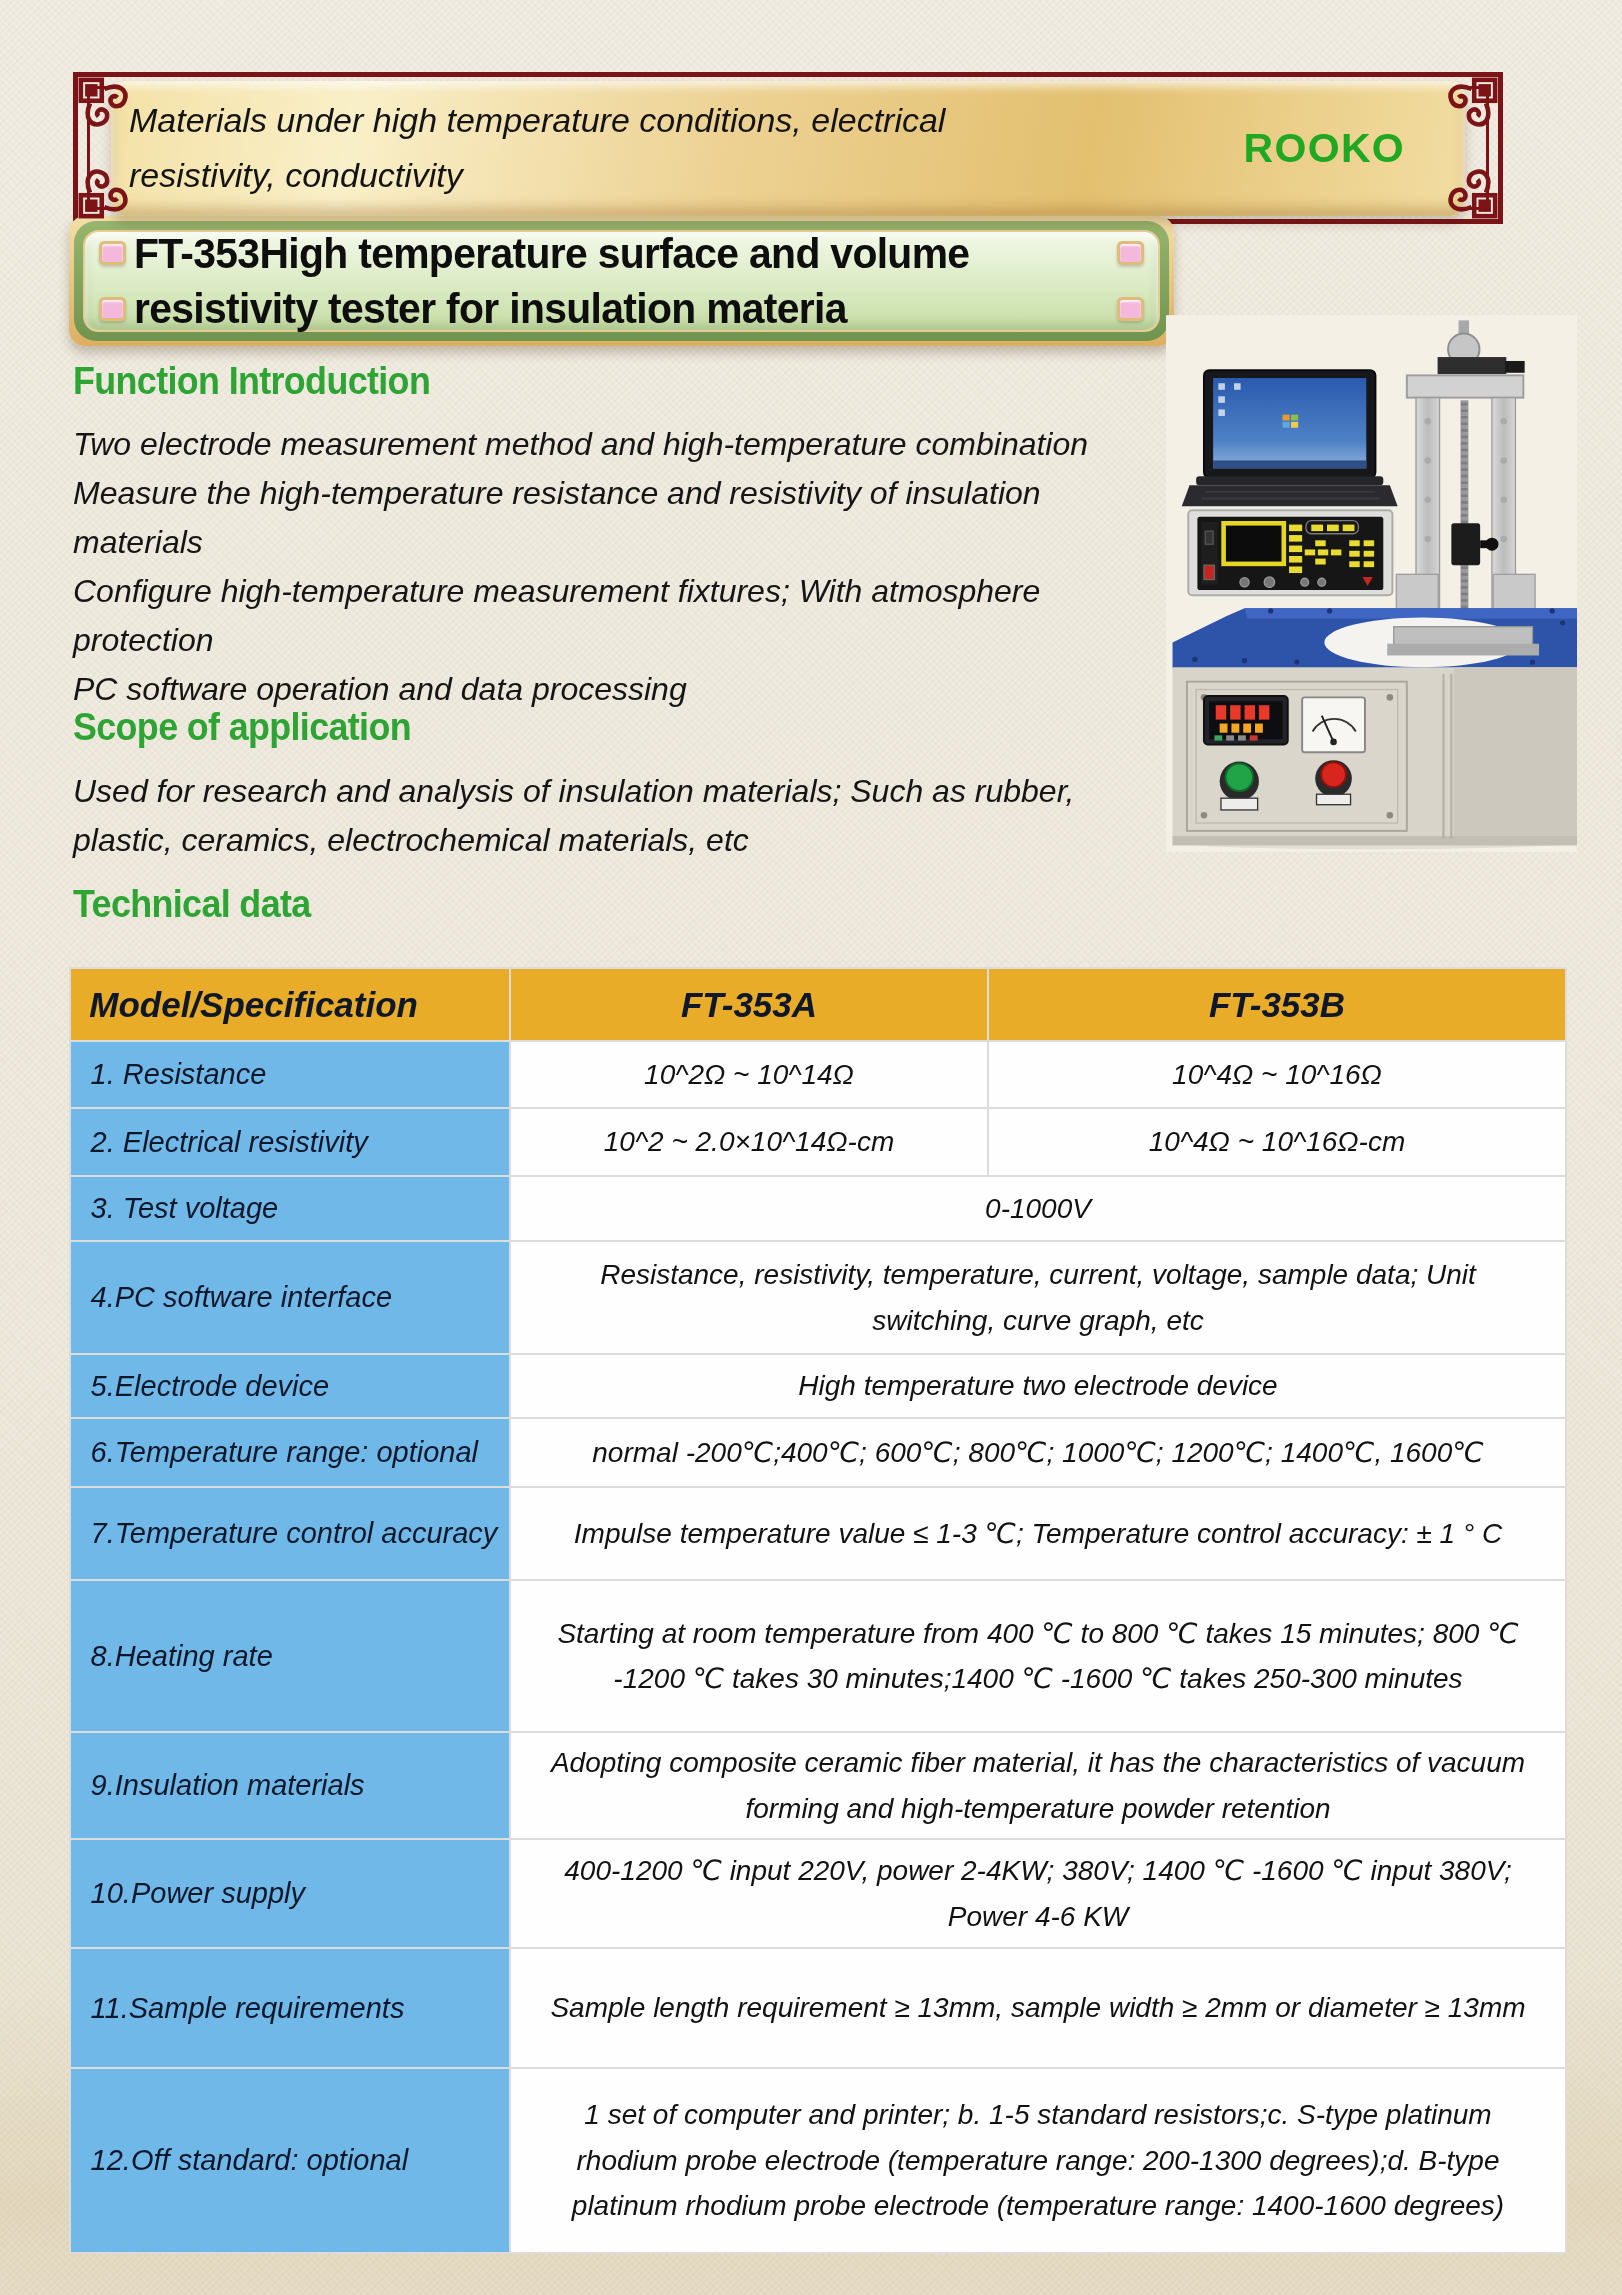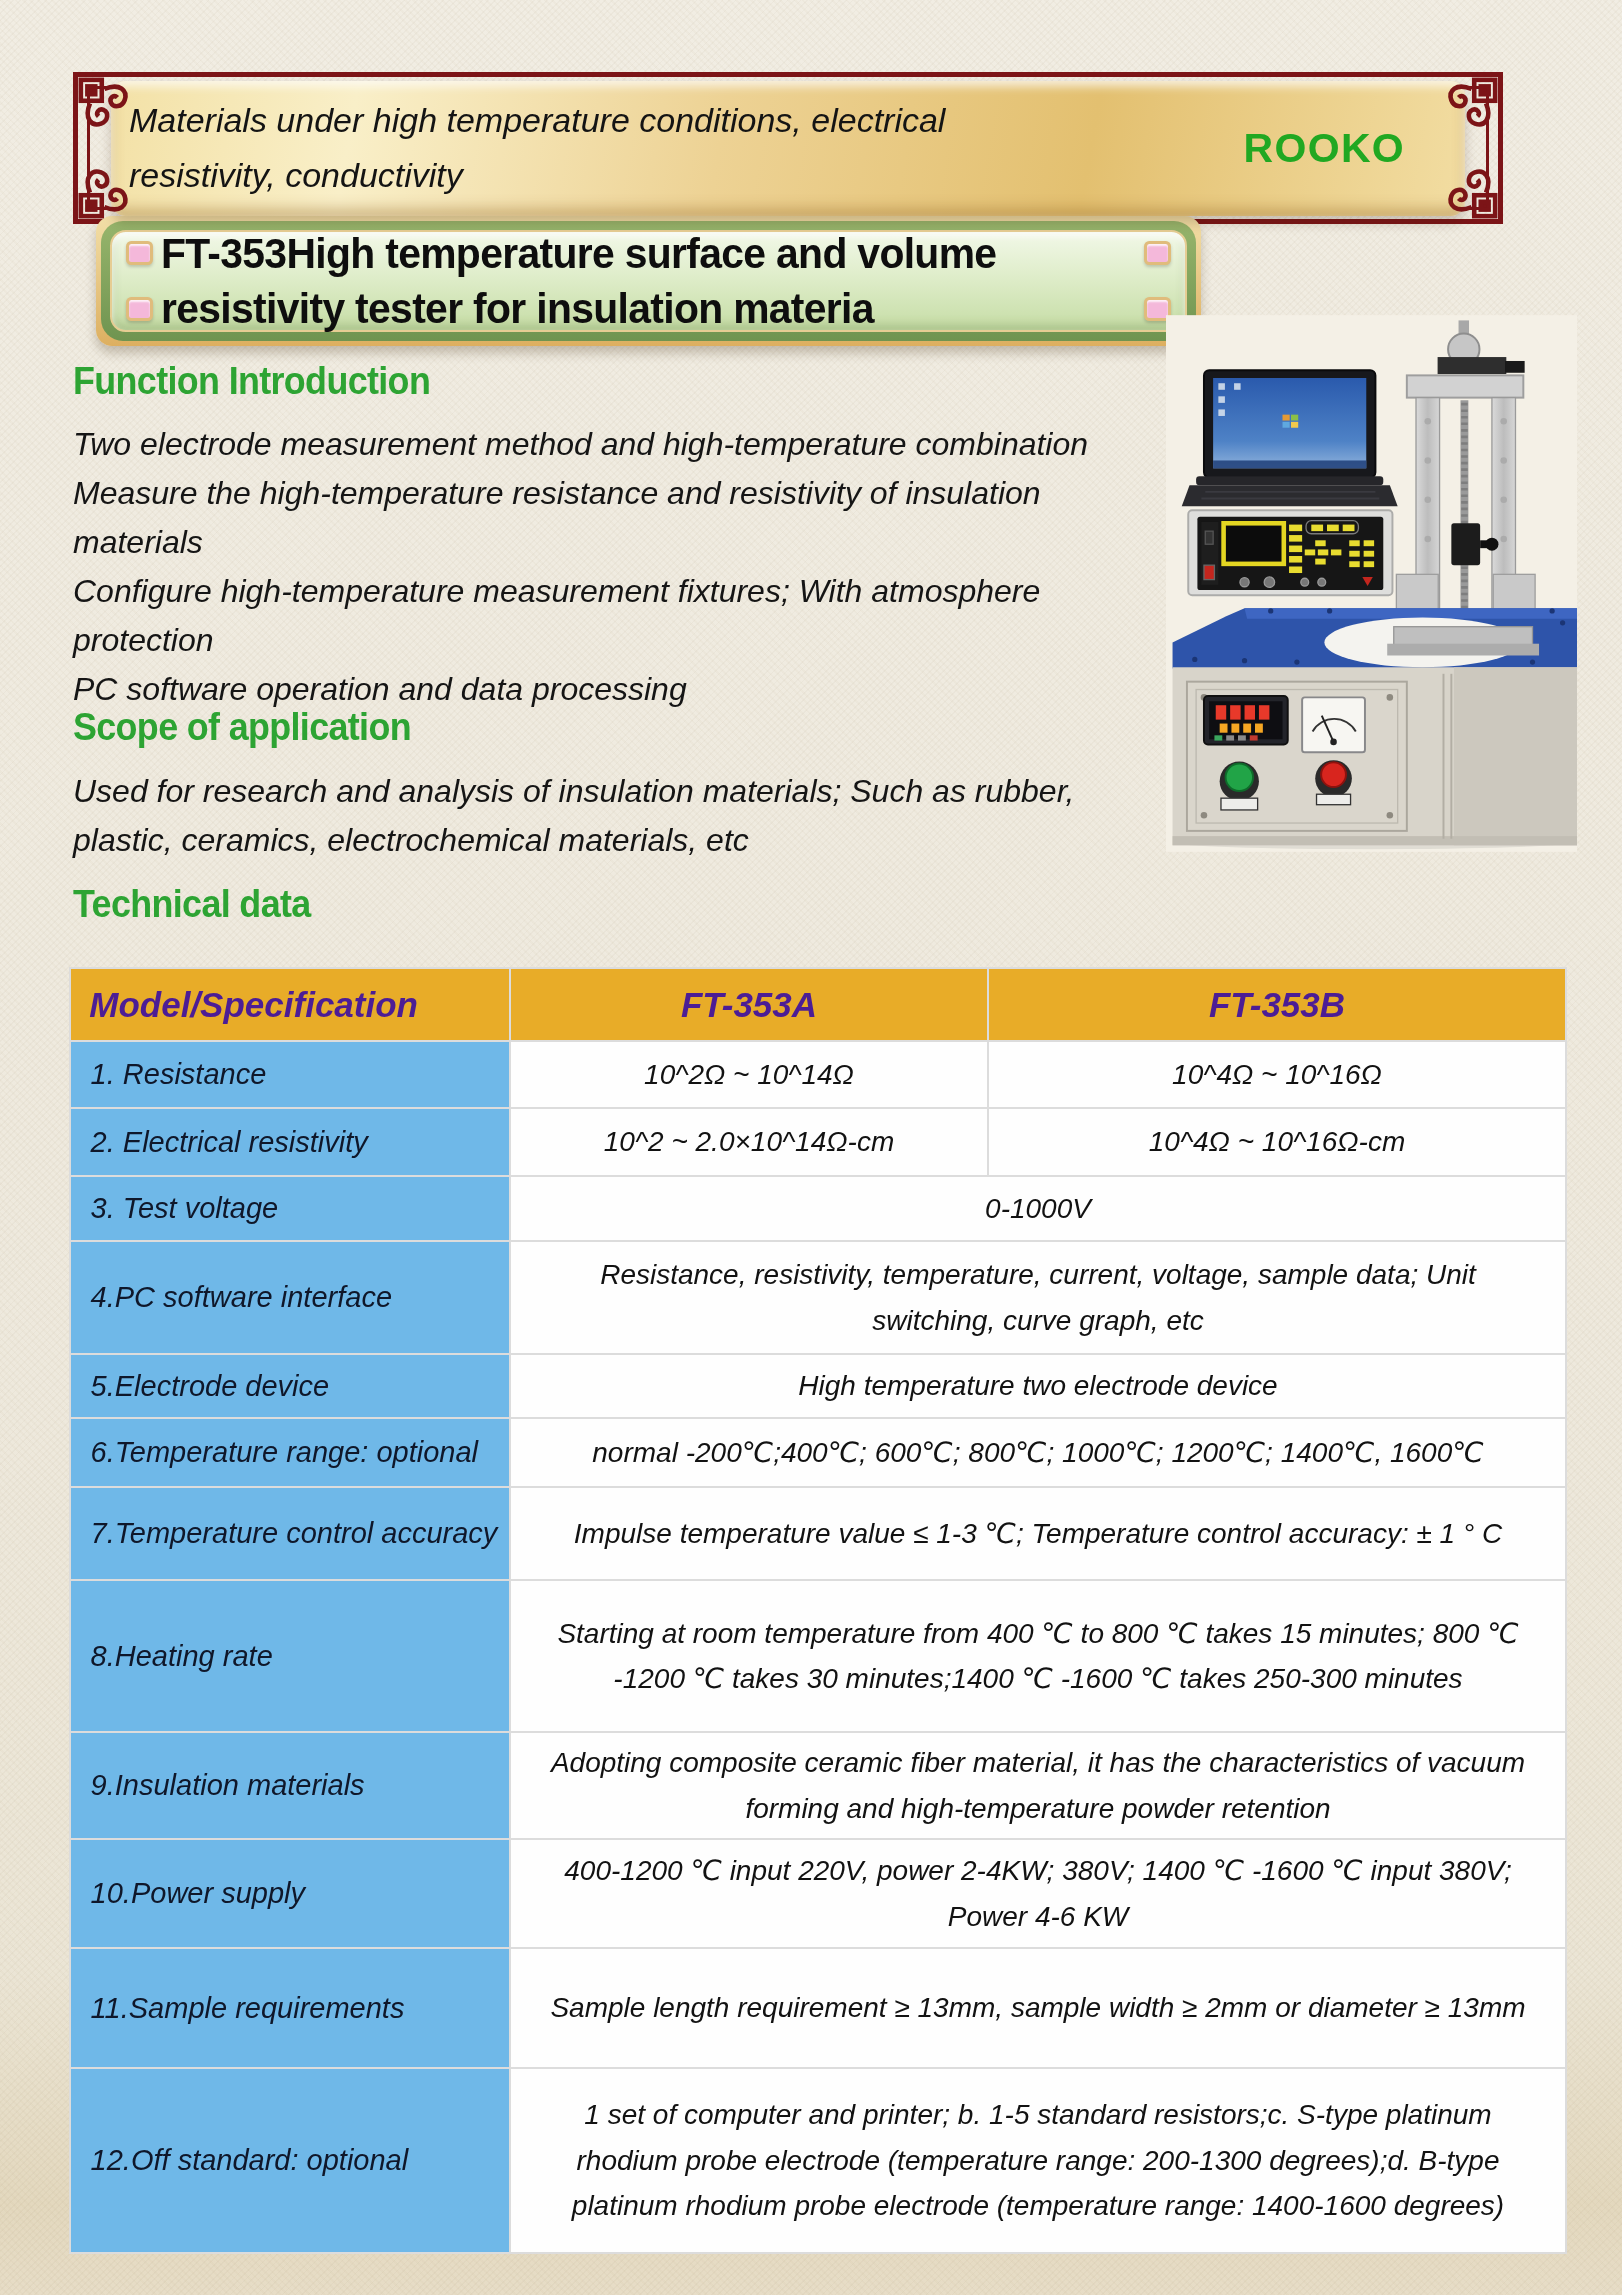--- a/index.html
+++ b/index.html
@@ -22,21 +22,21 @@
   .corner.tl{left:0;top:0}
   .corner.tr{right:0;top:0;transform:rotate(90deg)}
   .corner.br{right:0;bottom:0;transform:rotate(180deg)}
   .corner.bl{left:0;bottom:0;transform:rotate(270deg)}
   .banner-title{position:absolute;z-index:4;left:56px;top:50%;transform:translateY(-50%);
     font-style:italic;font-size:34px;line-height:1.62;color:#141414;width:1021px;}
   .brand{position:absolute;z-index:4;right:98px;top:50%;transform:translateY(-50%);
     font-weight:bold;font-size:41px;letter-spacing:1.3px;color:#21A822;}
   
   .plaque{position:absolute;left:69px;top:216px;width:1105px;height:130px;border-radius:16px;
-    background:linear-gradient(180deg,#F2DFA8,#DDAF60);box-shadow:0 6.5px 10.5px rgba(60,40,10,.25);margin-left:27px;}
+    background:linear-gradient(180deg,#F2DFA8,#DDAF60);box-shadow:0 6.5px 10.5px rgba(60,40,10,.25);}
   .plaque .ring{position:absolute;inset:5.2px;border-radius:22px;background:linear-gradient(180deg,#97B56C,#6F9450);}
   .plaque .face{position:absolute;inset:14.4px;border-radius:15.7px;border:2.6px solid #E6CD93;
     background:linear-gradient(180deg,#F2F8E8 0%,#DFEDCA 45%,#C6DDA6 100%);
     box-shadow:inset 0 3.9px 6.5px rgba(255,255,255,.8), inset 0 -5.2px 9.2px rgba(90,120,60,.25);}
   .plaque .ptitle{position:absolute;left:65px;top:50%;transform:translateY(-50%) scaleX(.95);transform-origin:0 50%;
     font-size:43px;line-height:1.28;font-weight:bold;letter-spacing:-0.7px;color:#0E0E0E;white-space:nowrap;}
   .tab{position:absolute;width:21px;height:18.3px;border-radius:5.2px;background:#F4B8DA;border:3.3px solid #E0BC7C;
     box-shadow:inset 0 2px 2px rgba(255,255,255,.8), 0 2px 3.3px rgba(0,0,0,.18);}
   .tab.lt{left:30px;top:25px}.tab.lb{left:30px;bottom:25px}
   .tab.rt{right:30px;top:25px}.tab.rb{right:30px;bottom:25px}
@@ -49,21 +49,21 @@
   .copy{position:absolute;left:73px;width:1091px;font-style:italic;font-size:32px;line-height:1.53;color:#151515;}
   #intro{top:420px;}
   #scope-copy{top:767px;}
   .copy p{margin:0;}
   
   #photo{position:absolute;left:1166px;top:315px;width:411px;height:537px;}
   #photo svg{display:block;width:100%;height:100%;}
   
   #tech-table{position:absolute;left:69px;top:967px;width:1496px;border-collapse:collapse;table-layout:fixed;}
   #tech-table th,#tech-table td{border:2px solid #DCDCDC;font-style:italic;vertical-align:middle;overflow:hidden;}
-  #tech-table th{background:#E8AC28;font-size:35px;font-weight:bold;color:#4c1d95;text-align:center;}
+  #tech-table th{background:#E8AC28;font-size:35px;font-weight:bold;color:#0f172a;text-align:center;}
   #tech-table th.spec{text-align:left;padding-left:18.3px;}
   #tech-table td.lbl{background:#6FB8E8;text-align:left;padding-left:19.6px;font-size:29px;color:#0f172a;}
   #tech-table td.val{background:#FEFEFE;text-align:center;font-size:28px;line-height:1.62;padding:5.2px 30px;color:#121212;}
   tr.rh{height:73px} tr.r1{height:67px} tr.r2{height:68px} tr.r3{height:65px}
   tr.r4{height:113px} tr.r5{height:64px}  tr.r6{height:69px} tr.r7{height:93px}
   tr.r8{height:152px} tr.r9{height:107px} tr.r10{height:109px} tr.r11{height:120px} tr.r12{height:185px}
 </style>
 </head>
 <body>
 

